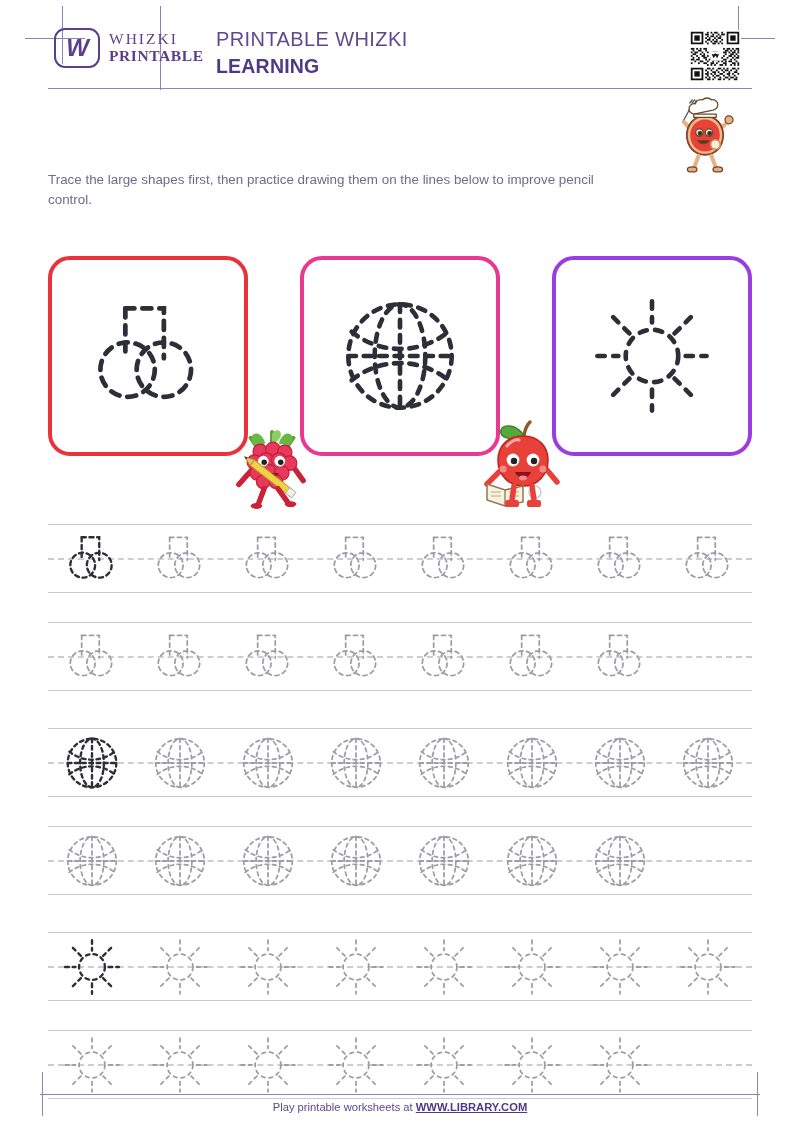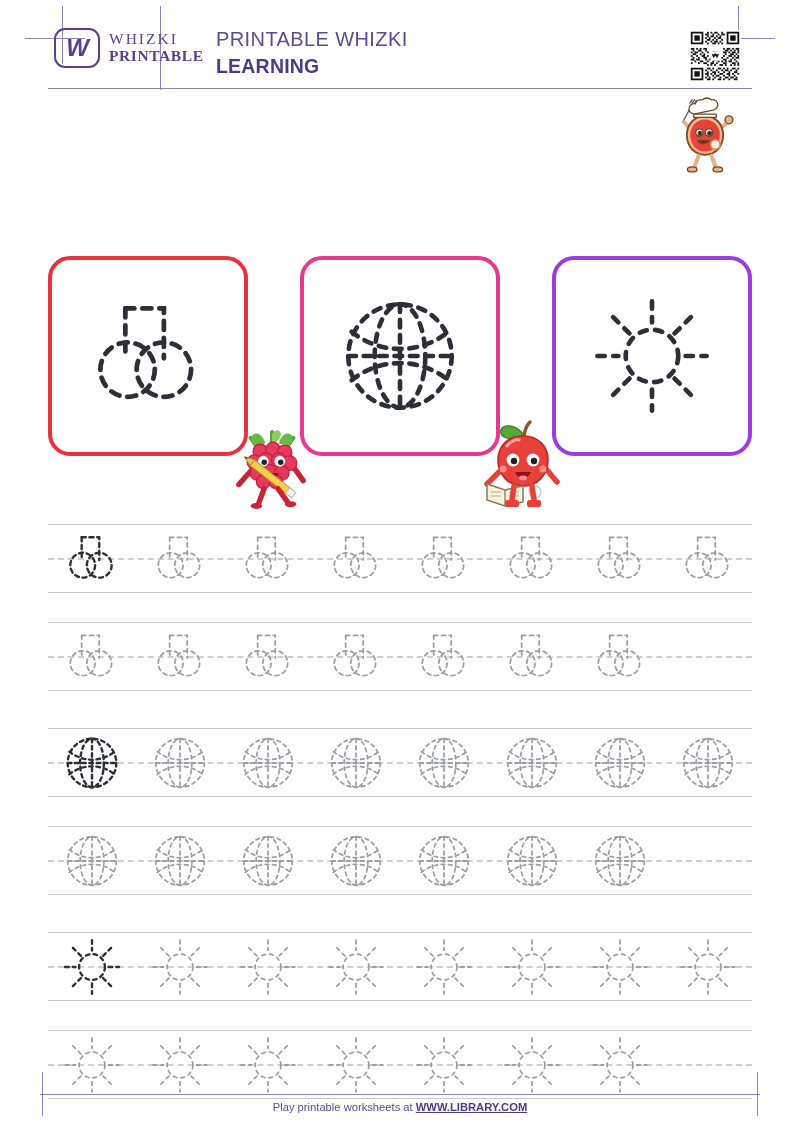--- a/index.html
+++ b/index.html
@@ -308,20 +308,21 @@
       <path d="M36 24c-4-1-6-4-6-7 0-4 4-7 8-6 1-4 5-6 9-5 3-3 8-3 11 0 4-1 8 2 8 6 0 3-2 6-6 7z" fill="#fff"></path>
       <path d="M36 24h28v4H36z" fill="#fff"></path>
 
       <path d="M42 76 L36 92" stroke="#e8b184" stroke-width="5"></path>
       <path d="M58 76 L64 92" stroke="#e8b184" stroke-width="5"></path>
       <ellipse cx="34" cy="93" rx="6" ry="3.2" fill="#e8b184"></ellipse>
       <ellipse cx="66" cy="93" rx="6" ry="3.2" fill="#e8b184"></ellipse>
     </g>
   </svg>
 
+  <div class="subtitle">Trace the large shapes first, then practice drawing them on the lines below to improve pencil control.</div>
 
   <div class="boxes">
 
     <div class="shape-box b0">
       <svg width="136" height="136" viewBox="0 0 120 120">
         <g fill="none" stroke="#2e2e38" stroke-width="4.2" stroke-linecap="round" stroke-dasharray="8 7">
           <path d="M40 18 H74 V62"></path>
           <path d="M40 18 V62"></path>
           <circle cx="42" cy="72" r="24"></circle>
           <circle cx="74" cy="72" r="24"></circle>

